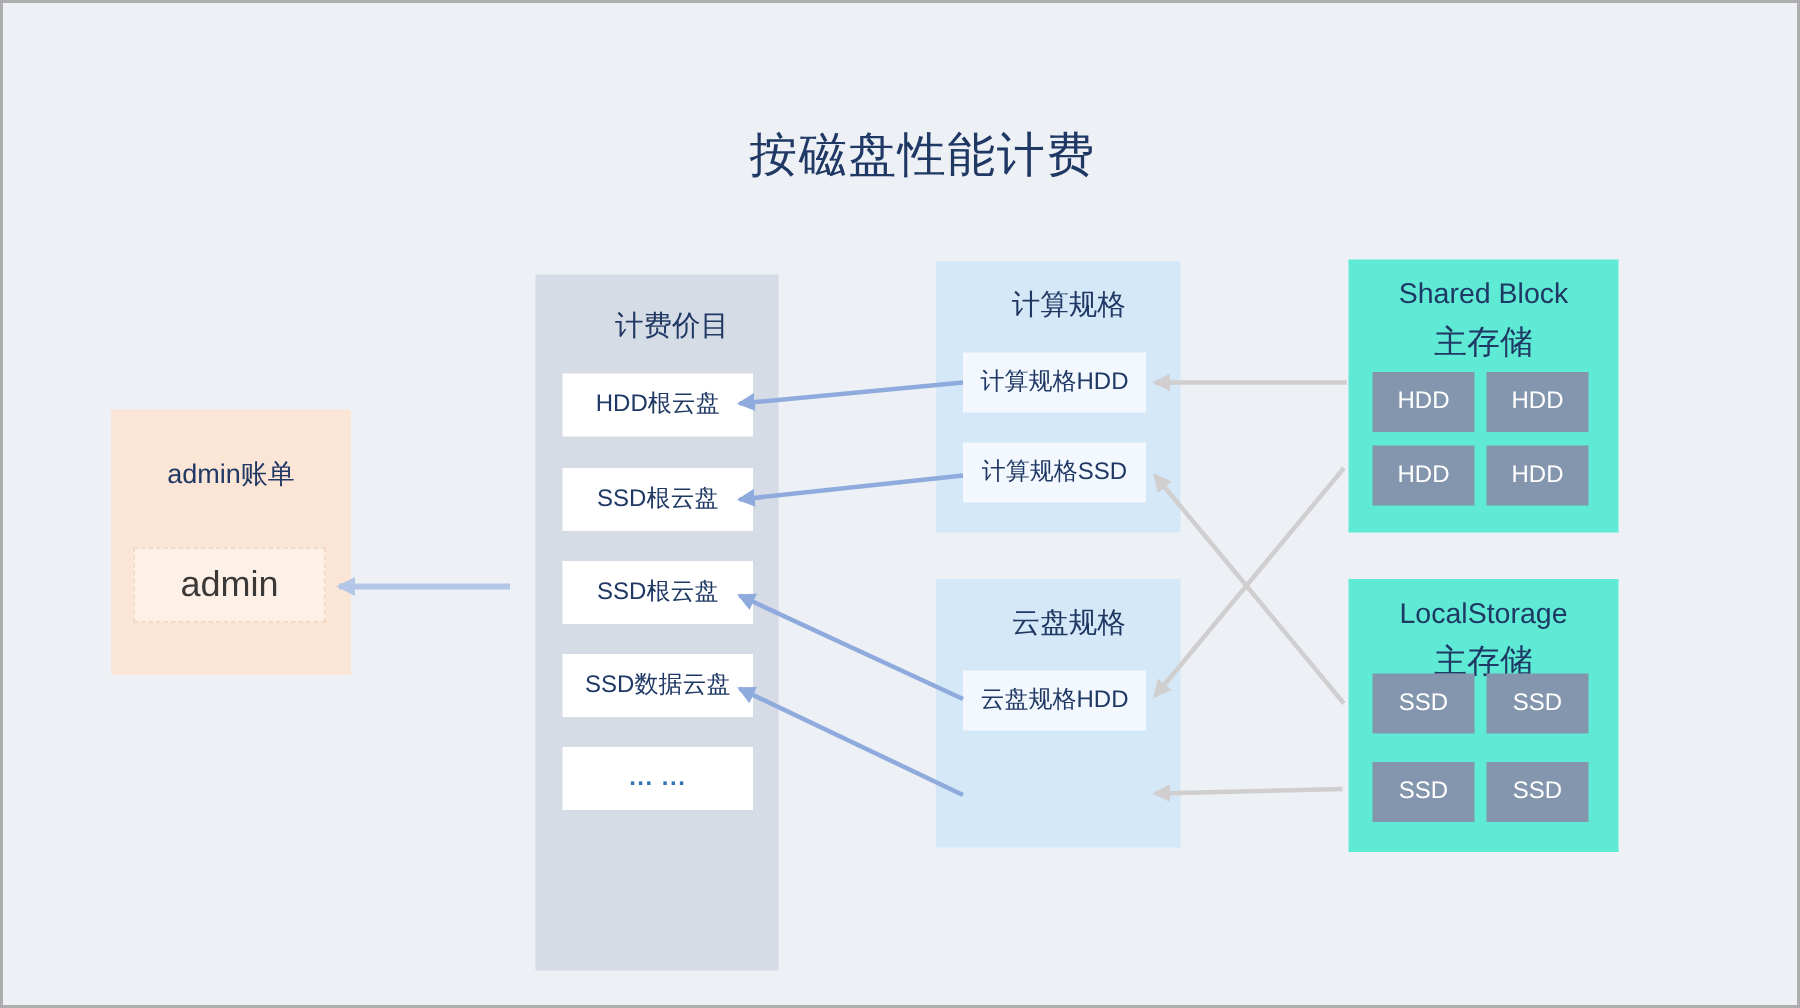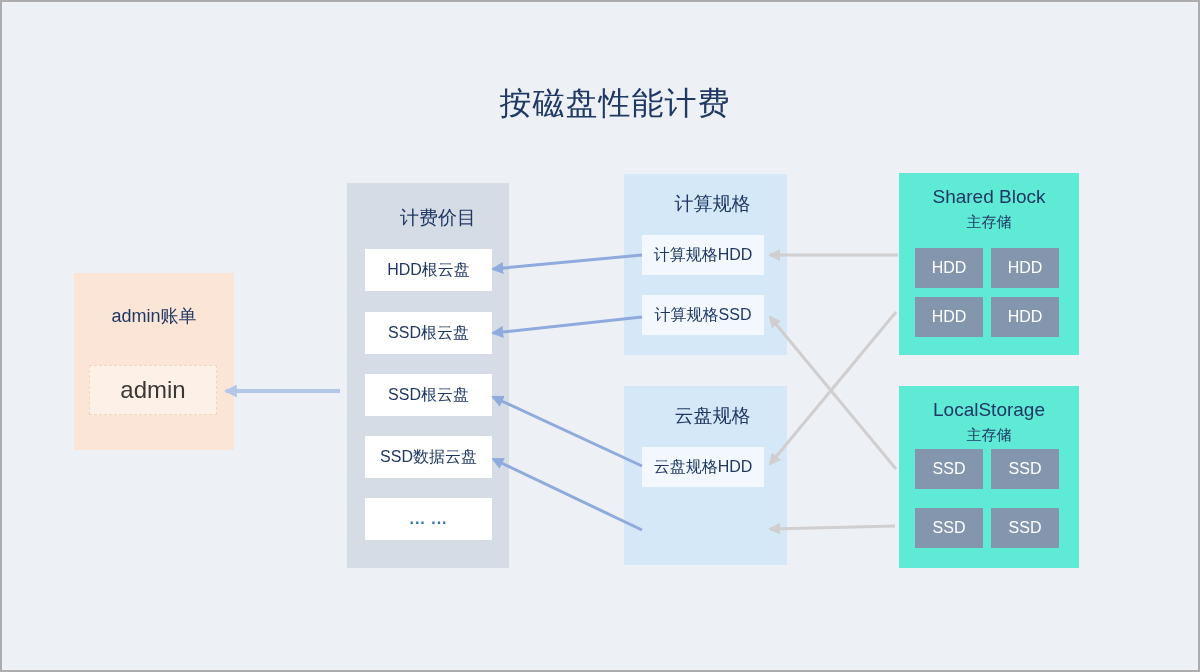--- a/index.html
+++ b/index.html
@@ -19,42 +19,42 @@
   }
   
   .bill-box{left:72px;top:271px;width:160px;height:177px;background:#FBE5D6;}
   .bill-box .panel-title{margin-top:33px;font-size:18px;}
   .bill-inner{
     position:absolute;left:15px;top:92px;width:128px;height:50px;
     background:#FDF0E6;border:1px dashed #F0D6BE;box-sizing:border-box;
     color:#3B3838;font-size:24px;text-align:center;line-height:48px;
   }
   
-  .price-box{left:345px;top:181px;width:162px;height:385px;background:#D6DCE5;padding-left:20px;}
+  .price-box{left:355px;top:181px;width:162px;height:464px;background:#D6DCE5;padding-left:20px;}
   .price-box .panel-title{margin-top:24px;}
   .price-item{
     position:absolute;left:18px;width:127px;height:42px;background:#FFFFFF;
     color:#1F3864;font-size:16px;text-align:center;line-height:42px;
   }
   .price-item.ellipsis{color:#2E74B5;font-weight:bold;letter-spacing:1px;}
   
   .spec-box{width:163px;background:#D5E8F7;}
   .compute-box{left:622px;top:172px;height:181px;}
   .disk-box{left:622px;top:384px;height:179px;}
   .spec-box .panel-title{margin-top:19px;padding-left:14px;}
   .spec-item{
     position:absolute;left:18px;width:122px;height:40px;background:#F2F8FD;
     color:#1F3864;font-size:16px;text-align:center;line-height:40px;
   }
   
   .storage-box{width:180px;height:182px;background:#5eead4;}
   .shared-box{left:897px;top:171px;}
   .local-box{left:897px;top:384px;}
   .storage-box .panel-title{margin-top:13px;}
-  .storage-subtitle{text-align:center;color:#1F3864;font-size:15px;margin-top:4px;}
+  .storage-subtitle{text-align:center;color:#1F3864;font-size:22px;margin-top:4px;}
   .chip{
     position:absolute;width:68px;height:40px;background:#8496AE;
     color:#FFFFFF;font-size:16px;text-align:center;line-height:40px;
   }
   .chip.c1{left:16px;}
   .chip.c2{left:92px;}
   
   .connector-layer{
     position:absolute;left:0;top:0;width:1200px;height:672px;
     pointer-events:none;z-index:5;

